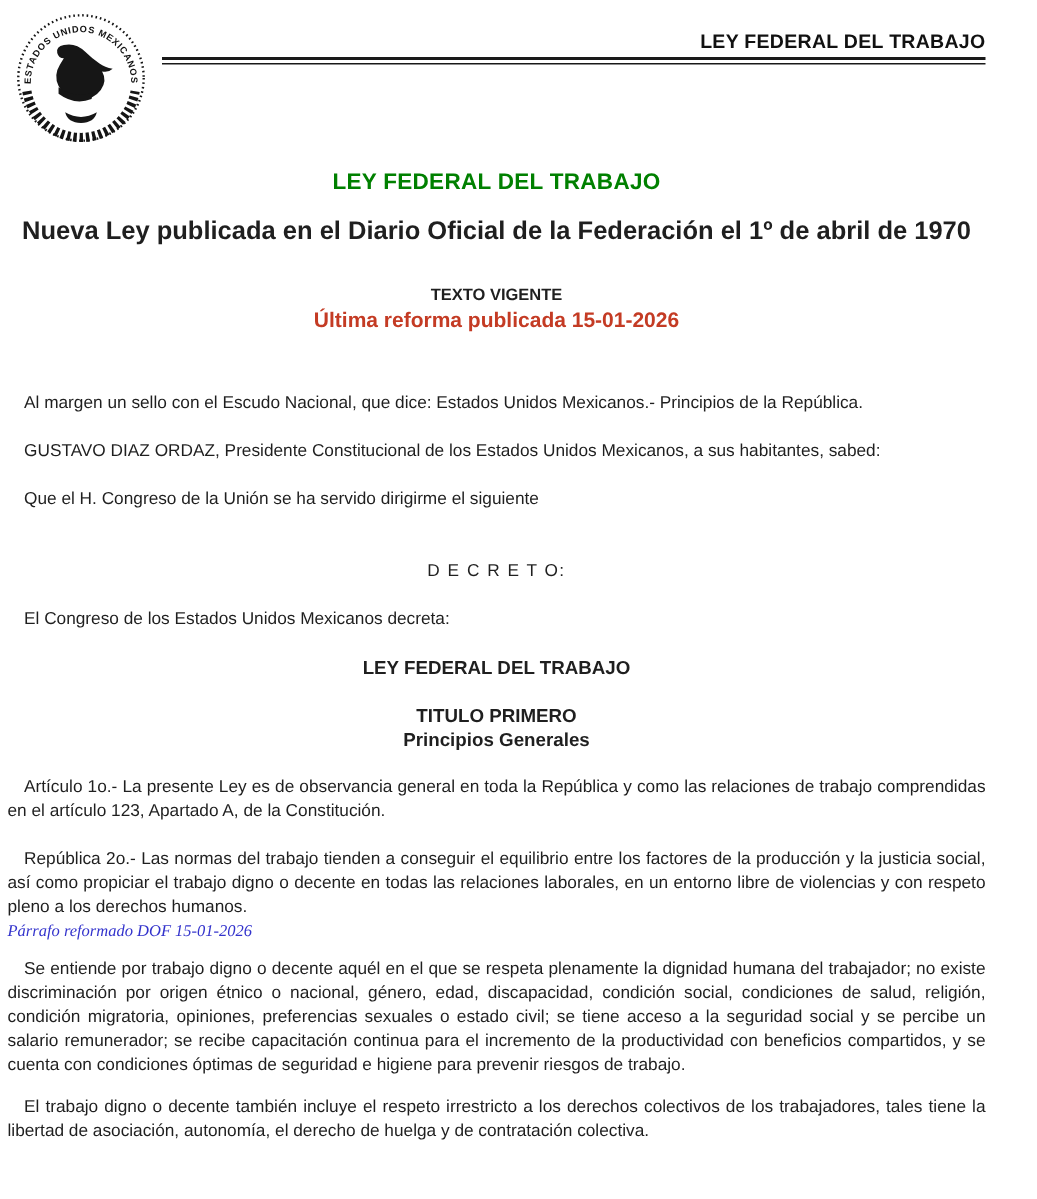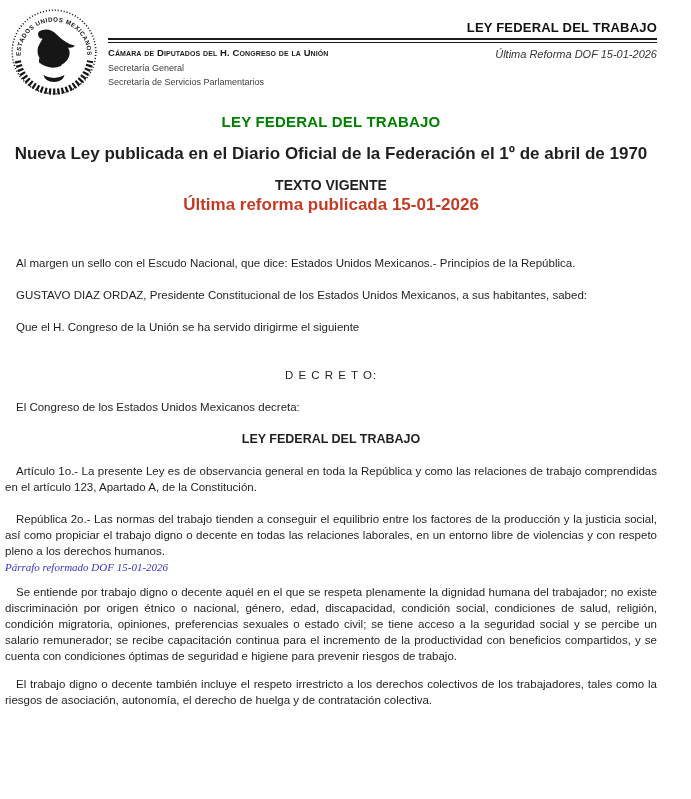--- a/index.html
+++ b/index.html
@@ -18,22 +18,22 @@
   .double-rule { height:2px; margin-top:3px; border-top:2.5px solid #1a1a1a; border-bottom:1.5px solid #1a1a1a; }
   .header-meta { display:flex; justify-content:space-between; align-items:flex-start; margin-top:4px; }
   .chamber { font-weight:bold; font-variant:small-caps; font-size:9.5px; color:#1a1a1a; letter-spacing:0.1px; }
   .secretaria { font-size:9px; color:#3d3d3d; line-height:12px; margin-top:2px; }
   .secretaria.first { margin-top:4px; }
   .reform-note { font-style:italic; font-size:11px; color:#333; padding-top:1px; }
   
   .title-block { text-align:center; margin-top:16px; }
   .main-title { color:var(--title-green,#008000); font-weight:bold; font-size:15px; line-height:19px; letter-spacing:0.2px; }
   .pub-line { font-weight:bold; font-size:17px; margin-top:13px; }
-  .vigente { font-weight:bold; font-size:14px; margin-top:13px; }
-  .reform-red { font-weight:bold; font-size:17px; margin-top:2px; color:var(--reform-red,#c43b24); }
+  .vigente { font-weight:bold; font-size:11px; margin-top:27px; }
+  .reform-red { font-weight:bold; font-size:14px; margin-top:2px; color:var(--reform-red,#c43b24); }
   
   .content { margin-top:40px; font-size:11.5px; line-height:16px; }
   .para { text-align:justify; text-indent:11px; margin:16px 0 0 0; }
   .para.first { margin-top:0; }
   .center-line { text-align:center; margin-top:16px; }
   .decree { letter-spacing:1px; font-size:11.5px;margin-top:32px; }
   .law-title, .heading { font-weight:bold; font-size:12.5px; line-height:16px; }
   .bold { font-weight:normal; }
   .annotation {
     text-align:left; font-family:"Liberation Serif", serif; font-style:italic;
@@ -59,28 +59,20 @@
         <textPath href="#sealArc" startOffset="50%" text-anchor="middle">ESTADOS UNIDOS MEXICANOS</textPath>
       </text>
       <path fill="#161616" d="M37,25 q-6,1 -5,6 q1,4 5,4 l-3,5 q-5,8 -1,16 q4,9 15,10 q11,1 17,-7 q5,-7 1,-14 q5,1 8,-2 q-6,-1 -10,-4 q-6,-4 -11,-9 q-7,-7 -16,-5 z"></path>
       <path fill="#161616" d="M33,57 q13,9 26,4 l-1,5 q-13,5 -25,-4 z"></path>
       <path fill="#161616" d="M38,76 q12,7 24,0 q-2,8 -12,8 q-10,0 -12,-8 z"></path>
     </svg>
 
     <div class="header-right">
       <div class="header-doc-title">LEY FEDERAL DEL TRABAJO</div>
       <div class="double-rule"></div>
-      <div class="header-meta">
-        <div>
-          <div class="chamber">Cámara de Diputados del H. Congreso de la Unión</div>
-          <div class="secretaria first">Secretaría General</div>
-          <div class="secretaria">Secretaría de Servicios Parlamentarios</div>
-        </div>
-        <div class="reform-note">Última Reforma DOF 15-01-2026</div>
-      </div>
     </div>
   </div>
 
   <div class="title-block">
     <div class="main-title">LEY FEDERAL DEL TRABAJO</div>
     <div class="pub-line">Nueva Ley publicada en el Diario Oficial de la Federación el 1º de abril de 1970</div>
     <div class="vigente">TEXTO VIGENTE</div>
     <div class="reform-red">Última reforma publicada 15-01-2026</div>
   </div>
 
@@ -91,25 +83,29 @@
     <p class="para"><span class="bold">GUSTAVO DIAZ ORDAZ</span><span>, Presidente Constitucional de los Estados Unidos Mexicanos, a sus habitantes, sabed:</span></p>
 
     <p class="para">Que el H. Congreso de la Unión se ha servido dirigirme el siguiente</p>
 
     <div class="center-line decree">D E C R E T O:</div>
 
     <p class="para">El Congreso de los Estados Unidos Mexicanos decreta:</p>
 
     <div class="center-line law-title">LEY FEDERAL DEL TRABAJO</div>
 
+    <div class="center-line">
+      <div class="heading">TITULO PRIMERO</div>
+      <div class="heading">Principios Generales</div>
+    </div>
 
     <p class="para"><span class="bold">Artículo 1o.-</span><span> La presente Ley es de observancia general en toda la República y como las relaciones de trabajo comprendidas en el artículo 123, Apartado A, de la Constitución.</span></p>
 
     <p class="para"><span class="bold">República 2o.-</span><span> Las normas del trabajo tienden a conseguir el equilibrio entre los factores de la producción y la justicia social, así como propiciar el trabajo digno o decente en todas las relaciones laborales, en un entorno libre de violencias y con respeto pleno a los derechos humanos.</span></p>
 
     <div class="annotation">Párrafo reformado DOF 15-01-2026</div>
 
     <p class="para p5">Se entiende por trabajo digno o decente aquél en el que se respeta plenamente la dignidad humana del trabajador; no existe discriminación por origen étnico o nacional, género, edad, discapacidad, condición social, condiciones de salud, religión, condición migratoria, opiniones, preferencias sexuales o estado civil; se tiene acceso a la seguridad social y se percibe un salario remunerador; se recibe capacitación continua para el incremento de la productividad con beneficios compartidos, y se cuenta con condiciones óptimas de seguridad e higiene para prevenir riesgos de trabajo.</p>
 
-    <p class="para p6">El trabajo digno o decente también incluye el respeto irrestricto a los derechos colectivos de los trabajadores, tales como la riesgos de asociación, autonomía, el derecho de huelga y de contratación colectiva.</p>
+    <p class="para p6">El trabajo digno o decente también incluye el respeto irrestricto a los derechos colectivos de los trabajadores, tales tiene la libertad de asociación, autonomía, el derecho de huelga y de contratación colectiva.</p>
 
   </div>
 </div>
 
 </body></html>

